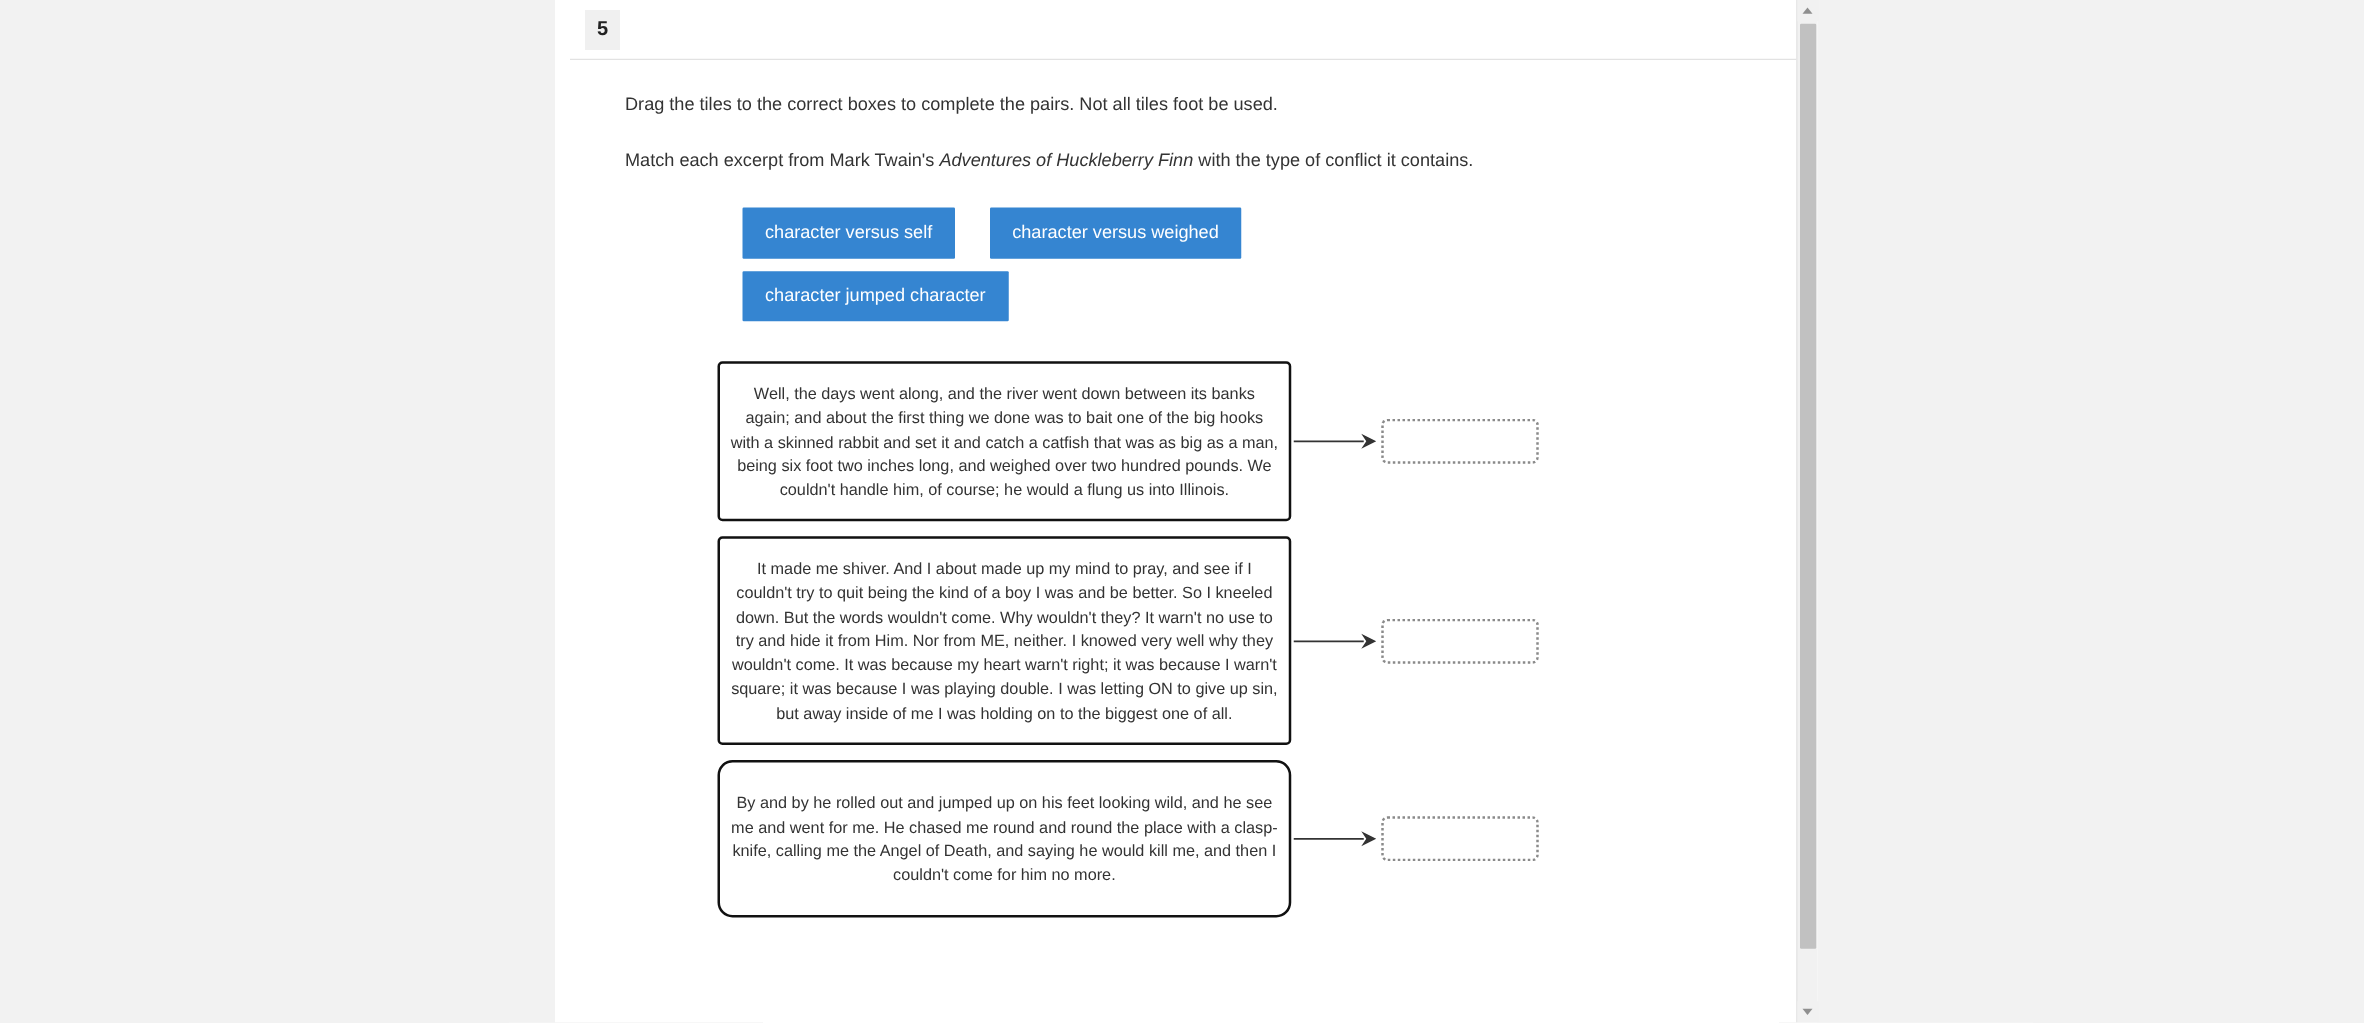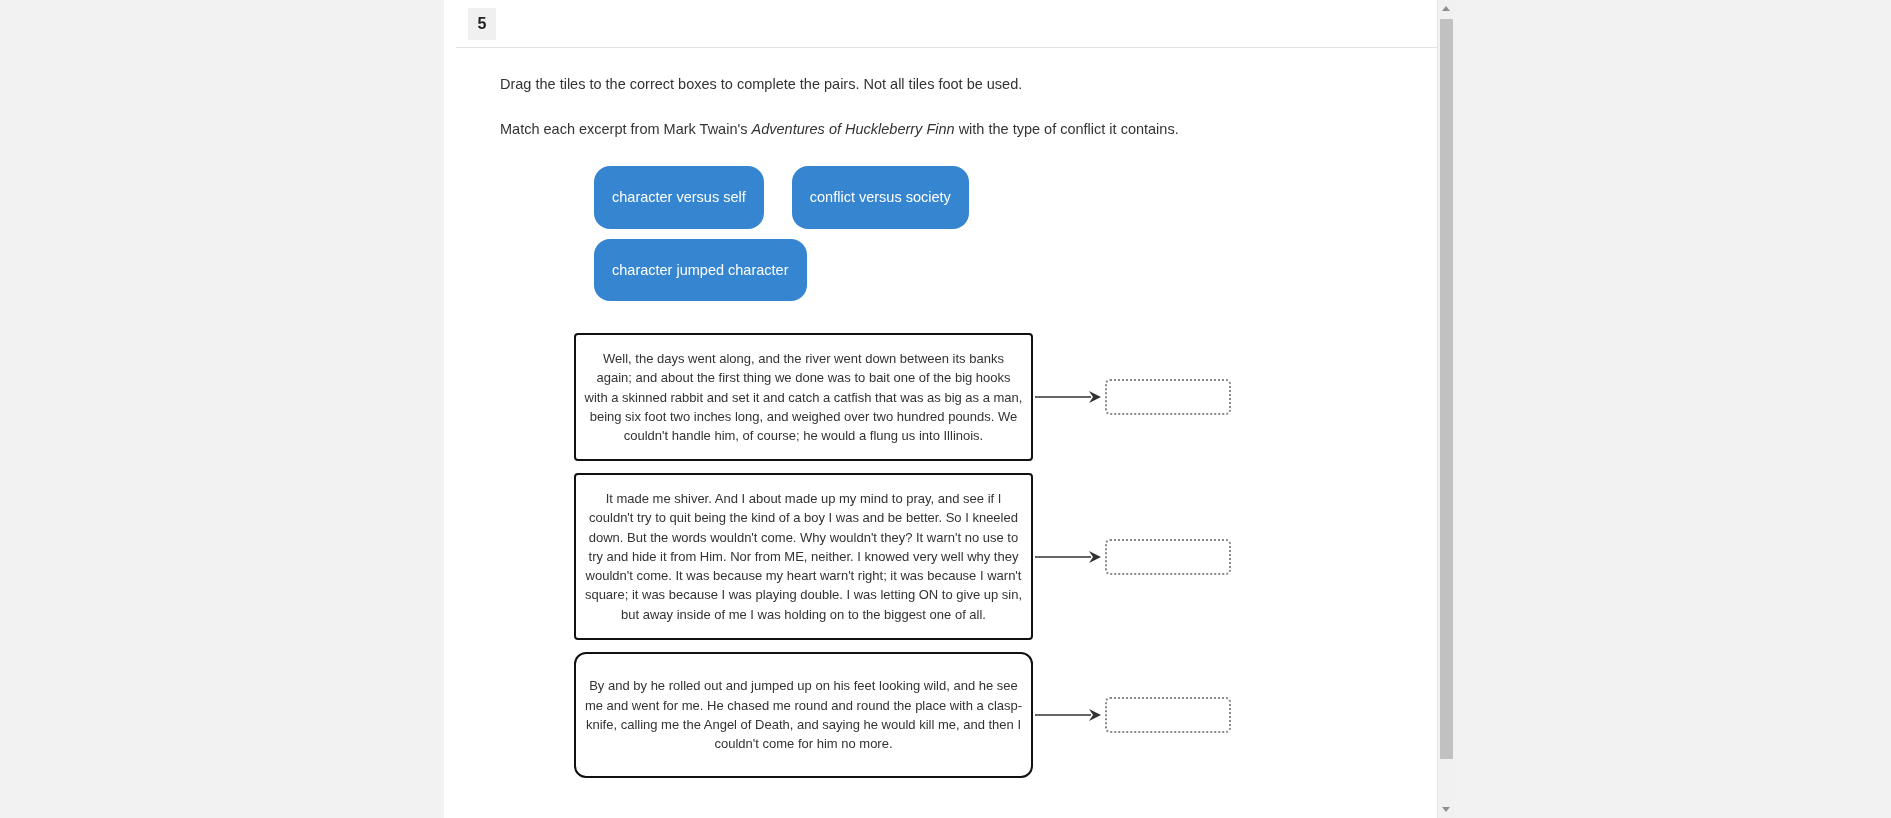--- a/index.html
+++ b/index.html
@@ -79,24 +79,24 @@
     width: 740px;
   }
   .tile-row {
     display: flex;
     gap: 28px;
     margin-bottom: 10px;
   }
   .tile {
     background: #3585d1;
     color: #ffffff;
-    border-radius: 16px;
+    border-radius: 1px;
     font-size: 14.5px;
     line-height: 1;
-    padding: 24px 18px;
+    padding: 13px 18px;
     text-align: center;
     white-space: nowrap;
     cursor: move;
     user-select: none;
   }
 
   
   .pairs {
     margin: 32px 0 0 130px;
     width: 760px;
@@ -194,21 +194,21 @@
 
     <div class="q-body">
 
       <div class="instruction">Drag the tiles to the correct boxes to complete the pairs. Not all tiles foot be used.</div>
 
       <div class="prompt"><span>Match each excerpt from Mark Twain's </span><i>Adventures of Huckleberry Finn</i><span> with the type of conflict it contains.</span></div>
 
       <div class="tiles">
         <div class="tile-row">
           <div class="tile">character versus self</div>
-          <div class="tile">conflict versus society</div>
+          <div class="tile">character versus weighed</div>
         </div>
         <div class="tile-row">
           <div class="tile">character jumped character</div>
         </div>
       </div>
 
       <div class="pairs">
 
         <div class="pair">
           <div class="excerpt e1">Well, the days went along, and the river went down between its banks again; and about the first thing we done was to bait one of the big hooks with a skinned rabbit and set it and catch a catfish that was as big as a man, being six foot two inches long, and weighed over two hundred pounds. We couldn't handle him, of course; he would a flung us into Illinois.</div>

